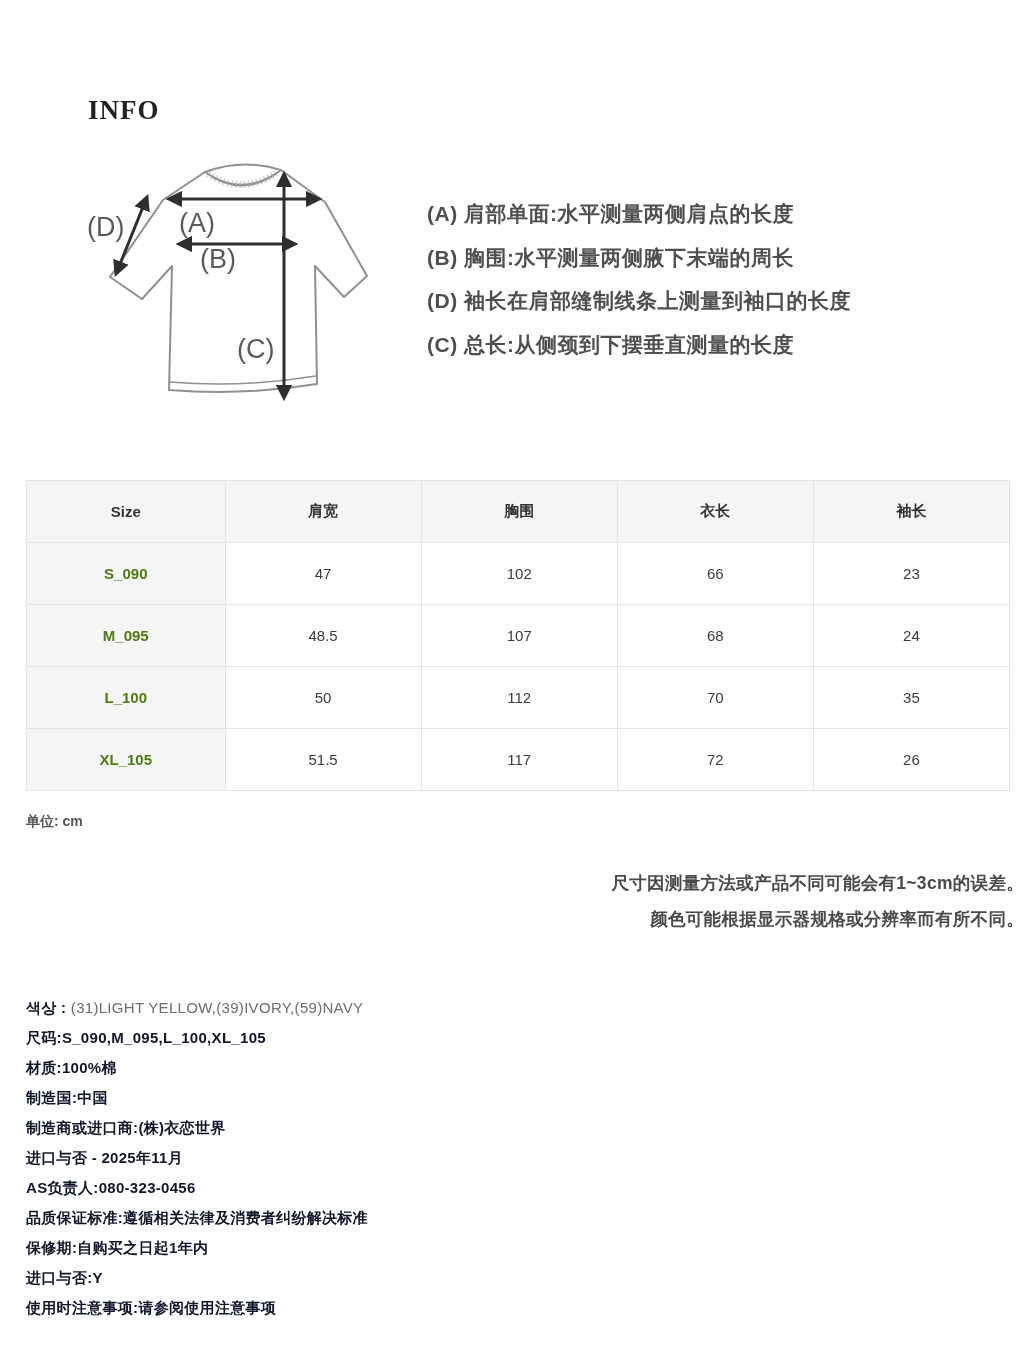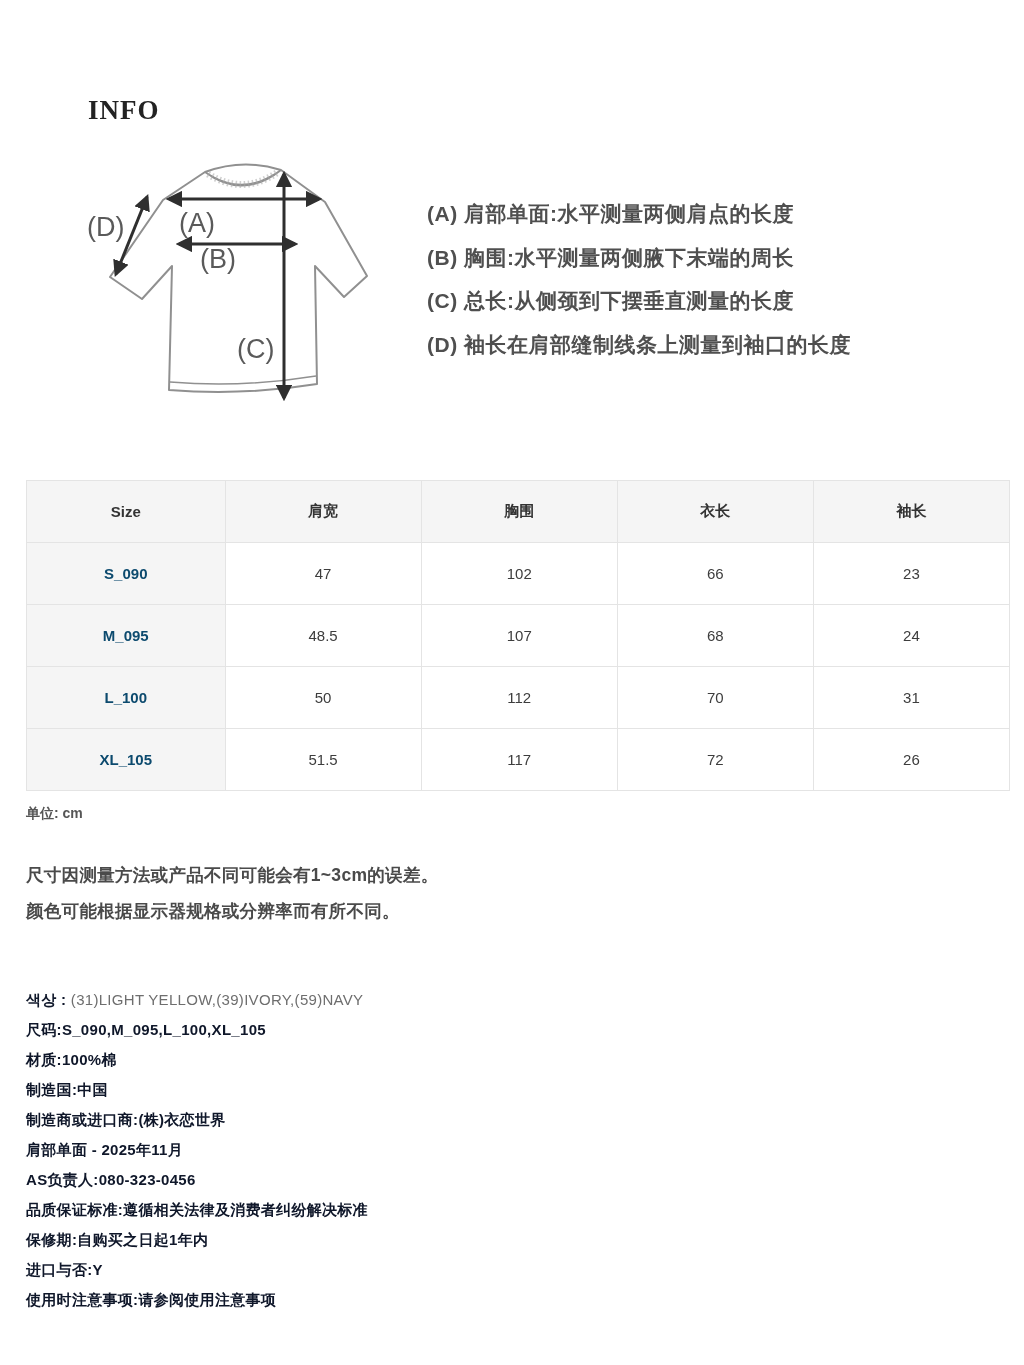--- a/index.html
+++ b/index.html
@@ -20,26 +20,26 @@
     line-height:24px; margin-bottom:19.5px; letter-spacing:0.5px;
   }
 
   .size-table-wrap { margin:48px 0 0 26px; width:984px; }
   table.size-table { width:100%; border-collapse:collapse; table-layout:fixed;border-radius:12px; }
   .size-table th, .size-table td {
     border:1px solid #e4e4e4; text-align:center; height:62px;
     font-size:15px; color:#3d3d3d;
   }
   .size-table th { background:#f5f5f5; font-weight:700; color:#333; }
-  .size-table td.size-cell { background:#f5f5f5; font-weight:700; color:#0c4a6e; }
+  .size-table td.size-cell { background:#f5f5f5; font-weight:700; color:#4d7c0f; }
   .size-table col.c0 { width:20.2%; }
 
-  .unit-note { margin:14px 0 0 26px; font-size:14px; font-weight:700; color:#555; }
+  .unit-note { margin:22px 0 0 26px; font-size:14px; font-weight:700; color:#555; }
 
-  .notes { margin:34px 0 0 26px; }
+  .notes { margin:34px 0 0 26px;text-align:right; }
   .notes .note-line { font-size:17.5px; font-weight:700; color:#4a4a4a; line-height:36px; letter-spacing:0.3px; }
 
   .product-info { margin:56px 0 0 26px; }
   .product-info .info-line { font-size:15px; line-height:30px; color:#555; letter-spacing:0.3px; }
   .product-info .lbl { font-weight:700; color:#0f172a; }
   .product-info .val { font-weight:700; color:#0f172a; }
   .product-info .info-line:first-child .val { font-weight:400; color:#6e6e6e; }
 
   .svg-label { font-size:27px; fill:#5a5a5a; font-family:"Liberation Sans","DejaVu Sans",sans-serif; }
 </style>
@@ -71,22 +71,22 @@
 
     <text class="svg-label" x="94" y="82">(A)</text>
     <text class="svg-label" x="115" y="118">(B)</text>
     <text class="svg-label" x="152" y="208">(C)</text>
     <text class="svg-label" x="2" y="86">(D)</text>
   </svg>
 
   <div class="measure-desc">
     <div class="desc-line">(A) 肩部单面:水平测量两侧肩点的长度</div>
     <div class="desc-line">(B) 胸围:水平测量两侧腋下末端的周长</div>
+    <div class="desc-line">(D) 袖长在肩部缝制线条上测量到袖口的长度</div>
     <div class="desc-line">(C) 总长:从侧颈到下摆垂直测量的长度</div>
-    <div class="desc-line">(D) 袖长在肩部缝制线条上测量到袖口的长度</div>
   </div>
 </div>
 
 <div class="size-table-wrap">
   <table class="size-table">
     <colgroup>
         <col class="c0">
         <col>
         <col>
         <col>
@@ -114,21 +114,21 @@
         <td>48.5</td>
         <td>107</td>
         <td>68</td>
         <td>24</td>
       </tr>
       <tr>
         <td class="size-cell">L_100</td>
         <td>50</td>
         <td>112</td>
         <td>70</td>
-        <td>31</td>
+        <td>35</td>
       </tr>
       <tr>
         <td class="size-cell">XL_105</td>
         <td>51.5</td>
         <td>117</td>
         <td>72</td>
         <td>26</td>
       </tr>
     </tbody>
   </table>
@@ -140,19 +140,19 @@
   <div class="note-line">尺寸因测量方法或产品不同可能会有1~3cm的误差。</div>
   <div class="note-line">颜色可能根据显示器规格或分辨率而有所不同。</div>
 </div>
 
 <div class="product-info">
   <div class="info-line"><span class="lbl">색상 : </span><span class="val">(31)LIGHT YELLOW,(39)IVORY,(59)NAVY</span></div>
   <div class="info-line"><span class="lbl">尺码:</span><span class="val">S_090,M_095,L_100,XL_105</span></div>
   <div class="info-line"><span class="lbl">材质:</span><span class="val">100%棉</span></div>
   <div class="info-line"><span class="lbl">制造国:</span><span class="val">中国</span></div>
   <div class="info-line"><span class="lbl">制造商或进口商:</span><span class="val">(株)衣恋世界</span></div>
-  <div class="info-line"><span class="lbl">肩部单面 - </span><span class="val">2025年11月</span></div>
+  <div class="info-line"><span class="lbl">进口与否 - </span><span class="val">2025年11月</span></div>
   <div class="info-line"><span class="lbl">AS负责人:</span><span class="val">080-323-0456</span></div>
   <div class="info-line"><span class="lbl">品质保证标准:</span><span class="val">遵循相关法律及消费者纠纷解决标准</span></div>
   <div class="info-line"><span class="lbl">保修期:</span><span class="val">自购买之日起1年内</span></div>
   <div class="info-line"><span class="lbl">进口与否:</span><span class="val">Y</span></div>
   <div class="info-line"><span class="lbl">使用时注意事项:</span><span class="val">请参阅使用注意事项</span></div>
 </div>
 
 </body></html>

